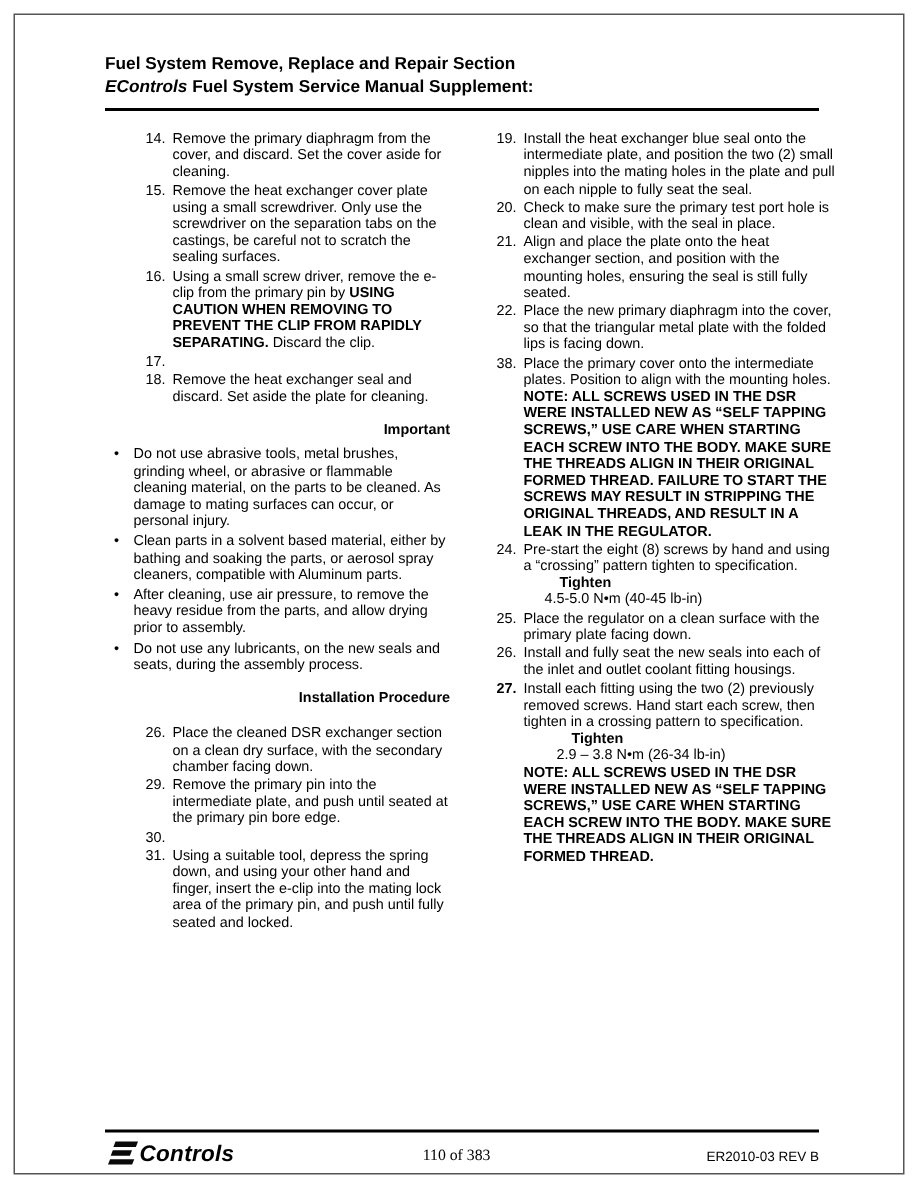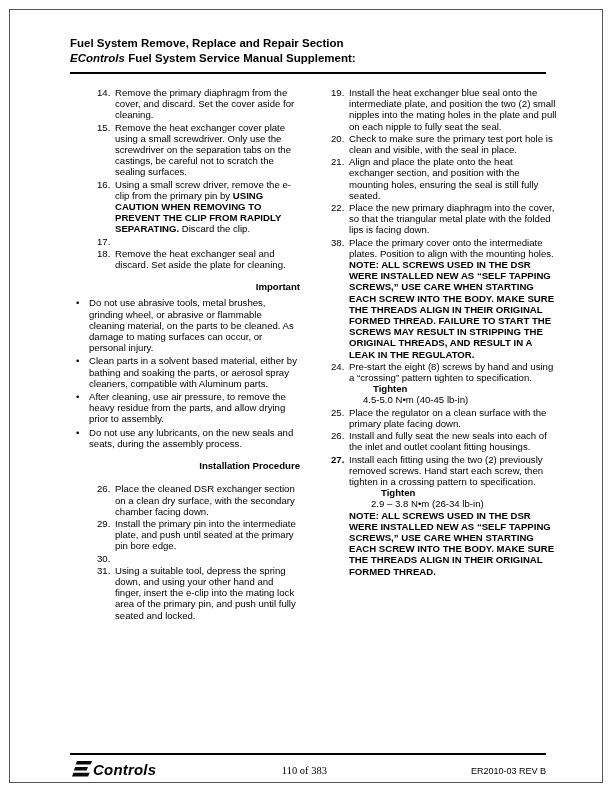--- a/index.html
+++ b/index.html
@@ -112,21 +112,21 @@
         </div>
 
         <div class="subhead install">Installation Procedure</div>
 
         <div class="step">
           <span class="num">26.</span>
           <div class="txt">Place the cleaned DSR exchanger section on a clean dry surface, with the secondary chamber facing down.</div>
         </div>
         <div class="step">
           <span class="num">29.</span>
-          <div class="txt">Install the primary pin into the intermediate plate, and push until seated at the primary pin bore edge.</div>
+          <div class="txt">Remove the primary pin into the intermediate plate, and push until seated at the primary pin bore edge.</div>
         </div>
         <div class="step">
           <span class="num">30.</span>
         </div>
         <div class="step">
           <span class="num">31.</span>
           <div class="txt">Using a suitable tool, depress the spring down, and using your other hand and finger, insert the e-clip into the mating lock area of the primary pin, and push until fully seated and locked.</div>
         </div>
 
       </div>

